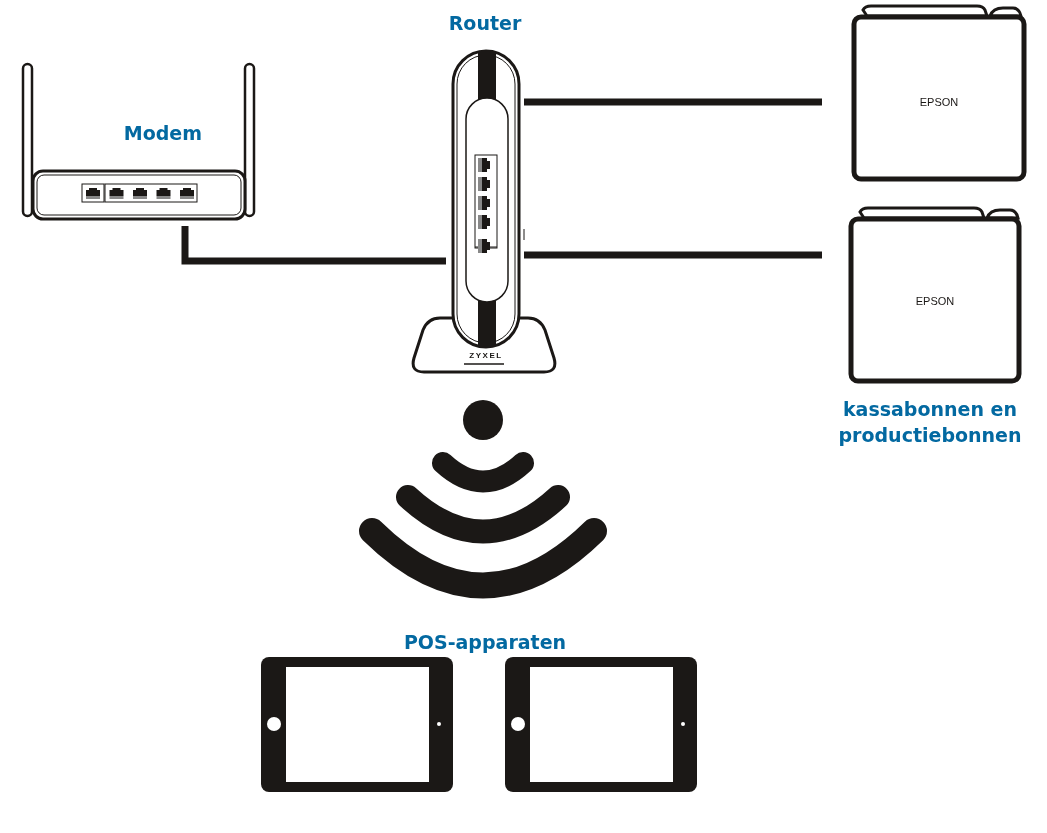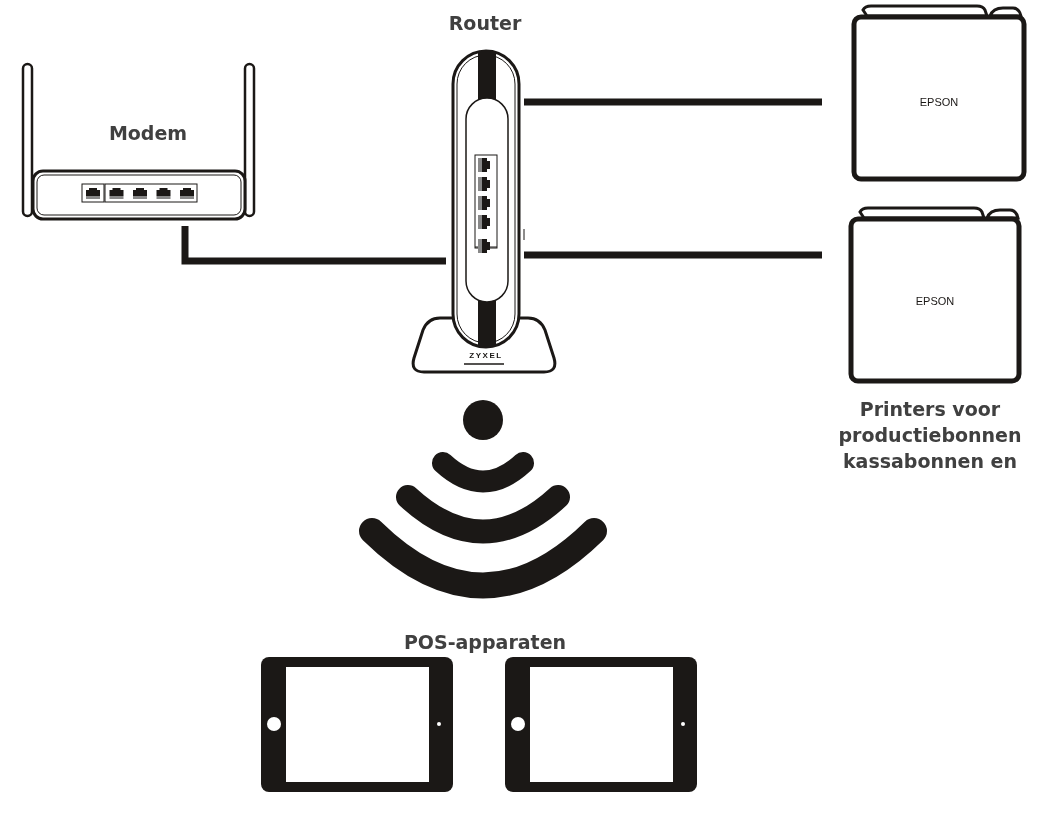--- a/index.html
+++ b/index.html
@@ -1,18 +1,18 @@
 <!DOCTYPE html>
 <html><head>
 <meta charset="utf-8">
 <style>
   html, body { margin: 0; padding: 0; background: #ffffff; }
   body { width: 1047px; height: 833px; position: relative; overflow: hidden;
          font-family: "DejaVu Sans", sans-serif; color: #1b1816; }
-  .label { position: absolute; font-weight: bold; font-size: 19px; color: #404040;
+  .label { position: absolute; font-weight: bold; font-size: 19px; color: #0369a1;
            text-align: center; line-height: 26px; font-family: "DejaVu Sans", sans-serif; }
   .brand { font-family: "Liberation Sans", sans-serif; font-size: 11px; fill: #1b1816; }
   .zyxel { font-family: "Liberation Sans", sans-serif; font-size: 8px; letter-spacing: 1.5px; fill: #1b1816; font-weight: bold; }
   svg.canvas { position: absolute; left: 0; top: 0; }
 </style>
 </head>
 <body>
 
 <svg class="canvas" width="1047" height="833" viewBox="0 0 1047 833">
 
@@ -125,20 +125,19 @@
     <circle cx="178" cy="67" r="2" fill="#fff"></circle>
   </g>
   <g transform="translate(505,657)">
     <rect x="0" y="0" width="192" height="135" rx="8" fill="#1b1816"></rect>
     <rect x="25" y="10" width="143" height="115" fill="#fff"></rect>
     <circle cx="13" cy="67" r="7" fill="#fff"></circle>
     <circle cx="178" cy="67" r="2" fill="#fff"></circle>
   </g>
 </svg>
 
-<div class="label" style="left:68px; top:120px; width:160px;">Modem</div>
+<div class="label" style="left:42px; top:120px; width:160px;text-align:right;">Modem</div>
 <div class="label" style="left:405px; top:10px; width:160px;">Router</div>
 <div class="label" style="left:820px; top:396px; width:220px;">
-  <div>Printers voor</div>
+  <div>kassabonnen en</div>
   <div>productiebonnen</div>
-  <div>kassabonnen en</div>
 </div>
 <div class="label" style="left:380px; top:629px; width:210px;">POS-apparaten</div>
 
 </body></html>

